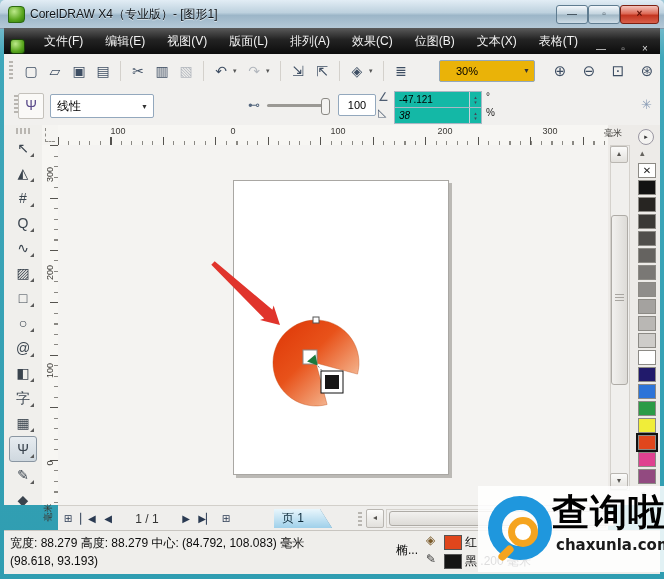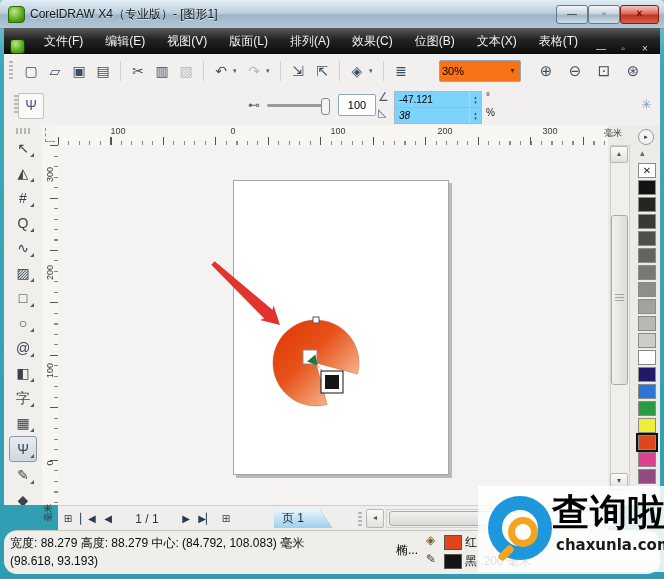--- a/index.html
+++ b/index.html
@@ -40,43 +40,43 @@
   
   #toolbar{left:4px;top:54px;width:656px;height:33px;background:#f1f0ee;
     border-bottom:1px solid #d2cfca;display:flex;align-items:center;}
   .grip{width:4px;height:20px;margin:0 6px 0 5px;
     background:repeating-linear-gradient(180deg,#b9b6b1 0 2px,transparent 2px 4px);flex:0 0 auto;}
   #toolbar-icons{display:flex;align-items:center;}
   .tbi{width:24px;text-align:center;font-size:14px;color:#3e4e63;cursor:default;}
   .tbi.dis{opacity:.35;}
   .tcaret{font-size:7px;color:#555;width:9px;}
   .tsep{width:1px;height:20px;background:#d4d1cc;margin:0 5px;}
-  #zoom-combo{margin-left:26px;width:78px;height:20px;background:#f97316;border:1px solid #93a8bd;
-    border-radius:2px;display:flex;align-items:center;font-size:11px;padding-left:2px;text-align:center;}
+  #zoom-combo{margin-left:26px;width:78px;height:20px;background:#eab308;border:1px solid #93a8bd;
+    border-radius:2px;display:flex;align-items:center;font-size:11px;padding-left:16px;text-align:center;}
   #zoom-combo .caret{margin-left:auto;margin-right:4px;font-size:7px;color:#333;}
   #zoom-icons{display:flex;align-items:center;gap:7px;margin-left:14px;}
   #zoom-icons .tbi{font-size:15px;width:22px;}
   
   #propbar{left:4px;top:87px;width:656px;height:38px;background:#f1f0ee;border-bottom:1px solid #ccc9c4;}
   .combo{position:absolute;background:#fff;border:1px solid #93a8bd;border-radius:2px;
     display:flex;align-items:center;font-size:12px;padding-left:6px;height:22px;}
   .combo .caret{margin-left:auto;margin-right:5px;font-size:7px;color:#333;}
   #pb-icon{left:14px;top:6px;width:24px;height:24px;border:1px solid #c4c1bb;border-radius:2px;
     text-align:center;line-height:22px;font-size:14px;color:#5a4a8a;background:#faf9f7;}
   #pb-type{left:46px;top:7px;width:96px;}
   #pb-op{left:156px;top:7px;width:96px;}
   #pb-slider-icon{left:244px;top:11px;font-size:12px;color:#55677e;}
   #pb-slider{left:263px;top:17px;width:60px;height:3px;background:#9b9994;border-radius:2px;}
   #pb-slider .handle{position:absolute;right:-3px;top:-6px;width:7px;height:15px;background:#f4f3f1;
     border:1px solid #8b8984;border-radius:3px;}
   #pb-mid{left:334px;top:7px;width:36px;height:20px;background:#fff;border:1px solid #93a8bd;
     border-radius:2px;font-size:11px;text-align:center;line-height:20px;}
   #pb-angle-icon{left:374px;top:3px;font-size:12px;color:#4e5d72;}
   #pb-edge-icon{left:374px;top:19px;font-size:11px;color:#4e5d72;}
-  .spinfield{position:absolute;width:86px;height:15px;background:#7dd3fc;border:1px solid #aab7c4;
+  .spinfield{position:absolute;width:86px;height:15px;background:#14b8a6;border:1px solid #aab7c4;
     font-size:10px;display:flex;align-items:center;}
   .spinfield .val{padding-left:4px;}
   .spinfield .spin{margin-left:auto;width:11px;height:100%;border-left:1px solid #c9d2da;
     display:flex;flex-direction:column;align-items:center;justify-content:center;font-size:5px;color:#445;line-height:5px;}
   #pb-angle{left:390px;top:4px;}
   #pb-edge{left:390px;top:20px;font-style:italic;}
   #pb-deg{left:482px;top:4px;font-size:10px;color:#222;}
   #pb-pct{left:482px;top:20px;font-size:10px;color:#222;}
   #pb-target{left:545px;top:7px;width:82px;}
   #pb-target .gsq{width:13px;height:13px;margin-right:5px;flex:0 0 auto;
@@ -143,21 +143,21 @@
     font-size:12px;color:#0c2a3a;padding-left:8px;line-height:19px;}
   #hs-dots{width:4px;height:14px;margin-left:26px;
     background:repeating-linear-gradient(180deg,#b9b6b1 0 2px,transparent 2px 4px);}
   #hs-left{width:16px;height:17px;margin-left:4px;background:linear-gradient(#fbfbfa,#e2e0dc);
     border:1px solid #b9b6b1;border-radius:2px;text-align:center;line-height:16px;font-size:8px;color:#55534f;}
   #hs-track{flex:1;height:17px;margin:0 2px;background:#f0efed;border:1px solid #d4d1cc;position:relative;}
   #hs-thumb{position:absolute;left:2px;top:1px;width:225px;height:13px;
     background:linear-gradient(#f2f1ef,#dddbd7);border:1px solid #aeaba6;border-radius:3px;}
   
   #statusbar{left:4px;top:530px;width:656px;height:43px;background:#efeeeb;border-top:1px solid #c8c5c0;
-    font-size:12px;color:#0b0b0b;border-radius:13px;}
+    font-size:12px;color:#0b0b0b;}
   #st-line1{left:6px;top:4px;}
   #st-coords{left:6px;top:23px;}
   #st-hint{left:110px;top:23px;}
   #st-obj{left:392px;top:11px;}
   #st-fill-icon{left:422px;top:2px;font-size:12px;color:#7a5a2a;}
   #st-fill-swatch{left:440px;top:4px;width:16px;height:13px;border:1px solid #555;}
   #st-fill-label{left:461px;top:3px;}
   #st-outline-icon{left:422px;top:21px;font-size:12px;color:#333;}
   #st-outline-swatch{left:440px;top:23px;width:16px;height:13px;border:1px solid #555;}
   #st-outline-label{left:461px;top:22px;white-space:nowrap;}
@@ -235,20 +235,24 @@
       <span class="tbi">⊕</span>
       <span class="tbi">⊖</span>
       <span class="tbi">⊡</span>
       <span class="tbi">⊛</span>
     </div>
 </div>
 
 <div id="propbar" class="abs">
   <div class="grip abs" style="left:5px;top:8px;"></div>
   <div id="pb-icon" class="abs">Ψ</div>
+  <div id="pb-type" class="combo">
+    <span>线性</span>
+    <span class="caret">▼</span>
+  </div>
   <span id="pb-slider-icon" class="abs">⊷</span>
   <div id="pb-slider" class="abs">
     <div class="handle"></div>
   </div>
   <div id="pb-mid" class="abs">100</div>
   <span id="pb-angle-icon" class="abs">∠</span>
   <span id="pb-edge-icon" class="abs">◺</span>
   <div id="pb-angle" class="spinfield">
     <span class="val">-47.121</span>
     <span class="spin">▴<br>▾</span>

